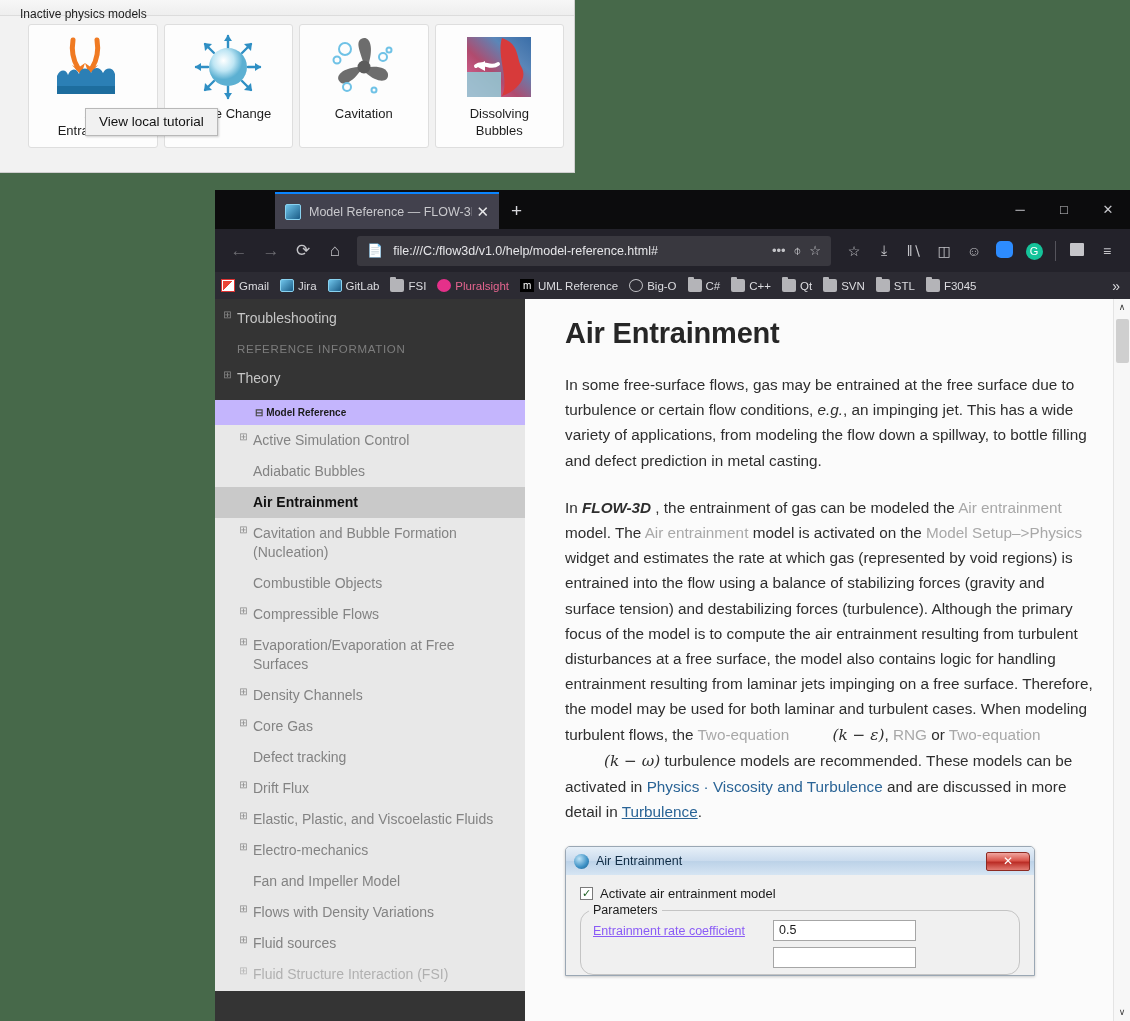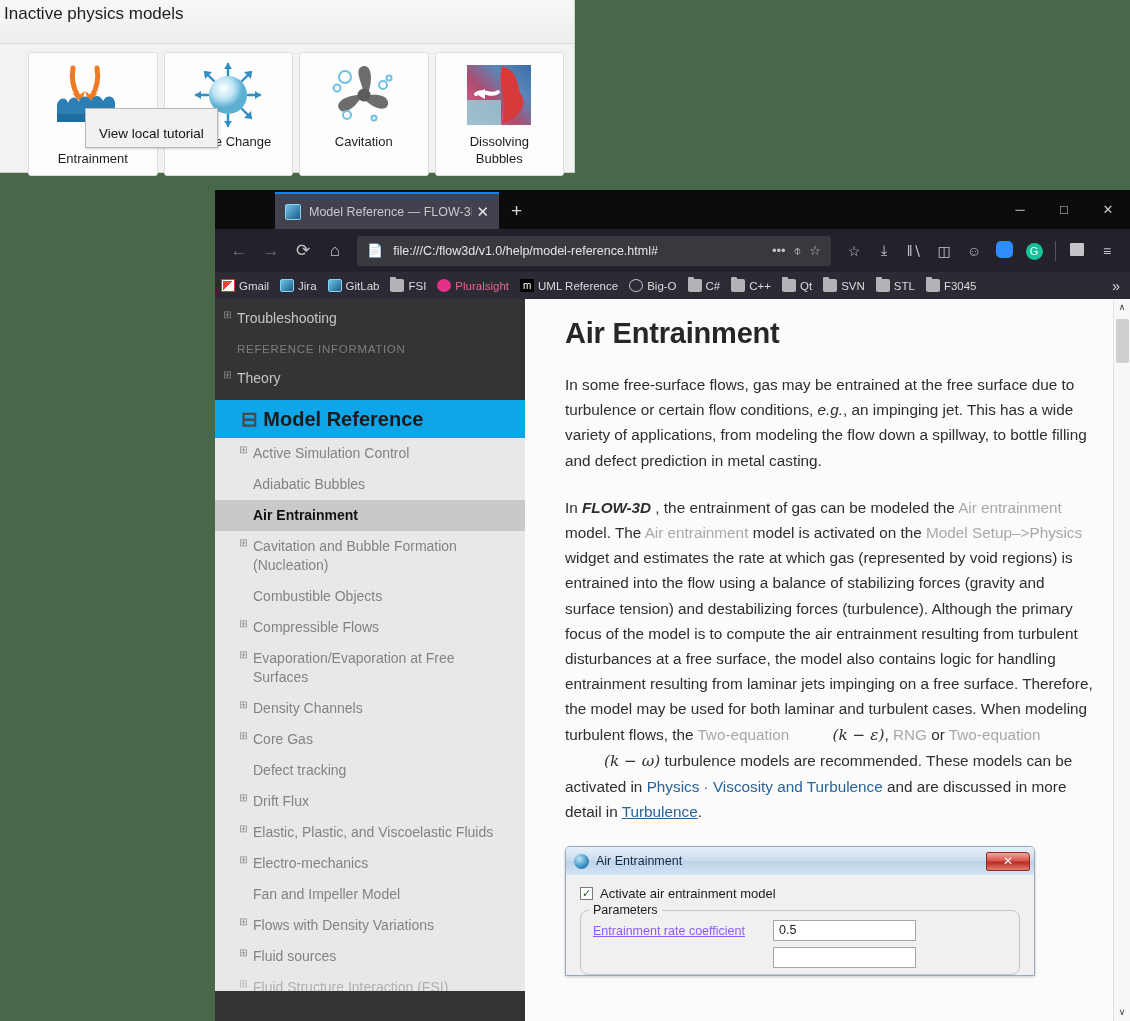--- a/index.html
+++ b/index.html
@@ -13,23 +13,23 @@
 
   
   #physics-panel {
     position: absolute; left: 0; top: 0;
     width: 575px; height: 173px;
     background: #f2f2f2;
     border-right: 1px solid #d0d0d0;
     border-bottom: 1px solid #cfcfcf;
   }
   #physics-header {
-    height: 44px; line-height: 28px;
-    padding-left: 4px;
-    font-size: 17px;
+    height: 16px; line-height: 28px;
+    padding-left: 20px;
+    font-size: 12px;
     color: #1d1d1d;
     background: linear-gradient(to bottom,#f7f7f7 0%,#eeeeee 100%);
     border-bottom: 1px solid #dcdcdc;
   }
   #physics-cards {
     display: flex; gap: 6px;
     padding: 8px 10px 0 28px;
   }
   .physics-card {
     width: 131px; height: 124px;
@@ -51,21 +51,21 @@
     color: #1d1d1d;
     text-align: center;
     line-height: 17px;
   }
   #tooltip-local-tutorial {
     position: absolute;
     left: 85px; top: 108px;
     background: #f1f1f1;
     border: 1px solid #b8b8b8;
     box-shadow: 1px 1px 2px rgba(0,0,0,.18);
-    padding: 17px 13px 6px 13px;
+    padding: 5px 13px 6px 13px;
     font-size: 13.5px;
     color: #111;
     z-index: 40;
     white-space: nowrap;
   }
 
   
   #browser {
     position: absolute;
     left: 215px; top: 190px;
@@ -196,25 +196,25 @@
     text-align: center;
   }
   .sb-dark { color: #c6c6c6; }
   .sb-dark .tw { color: #8a8a8a; }
   .sb-section {
     font-size: 11.5px; letter-spacing: .7px;
     color: #7d7d7d; padding: 9px 14px 8px 22px;
     text-transform: uppercase;
   }
   .sb-root {
-    background: #0ea5e9;
+    background: #c4b5fd;
     color: #1b1b1b;
     font-weight: bold;
-    font-size: 20px;
-    padding: 7px 14px 7px 26px;
+    font-size: 10px;
+    padding: 7px 14px 7px 40px;
     position: relative;
   }
   .sb-root .tw { color: #4a4a4a; top: 9px; }
   .sb-child {
     color: #838383;
     padding-left: 38px;
   }
   .sb-child .tw { left: 23px; }
   .sb-child.selected {
     background: #c9c9c9;
@@ -280,21 +280,21 @@
   }
   #dlg-body { padding: 11px 14px 0 14px; background: #f0f0f0; }
   #dlg-check { display: flex; align-items: center; margin-bottom: 9px; }
   #dlg-check .cb {
     width: 13px; height: 13px; background: #fff;
     border: 1px solid #7a7a7a; margin-right: 7px;
     color: #1b5e20; font-size: 11px; line-height: 11px; text-align: center;
   }
   #dlg-check .cb-lbl { font-size: 13px; color: #1b1b1b; }
   #dlg-group {
-    border: 1px solid #c4c4c4; border-radius: 8px;
+    border: 1px solid #c4c4c4; border-radius: 13px;
     padding: 9px 12px 0 12px; position: relative; margin-top: 5px;
   }
   #dlg-group-label {
     position: absolute; top: -8px; left: 8px;
     background: #f0f0f0; padding: 0 4px;
     font-size: 12.5px; color: #1b1b1b;
   }
   .dlg-row { display: flex; align-items: center; margin-bottom: 6px; }
   .dlg-row .rl { width: 180px; font-size: 12.5px; color: #8b5cf6; text-decoration: underline; }
   .dlg-row .ri {

